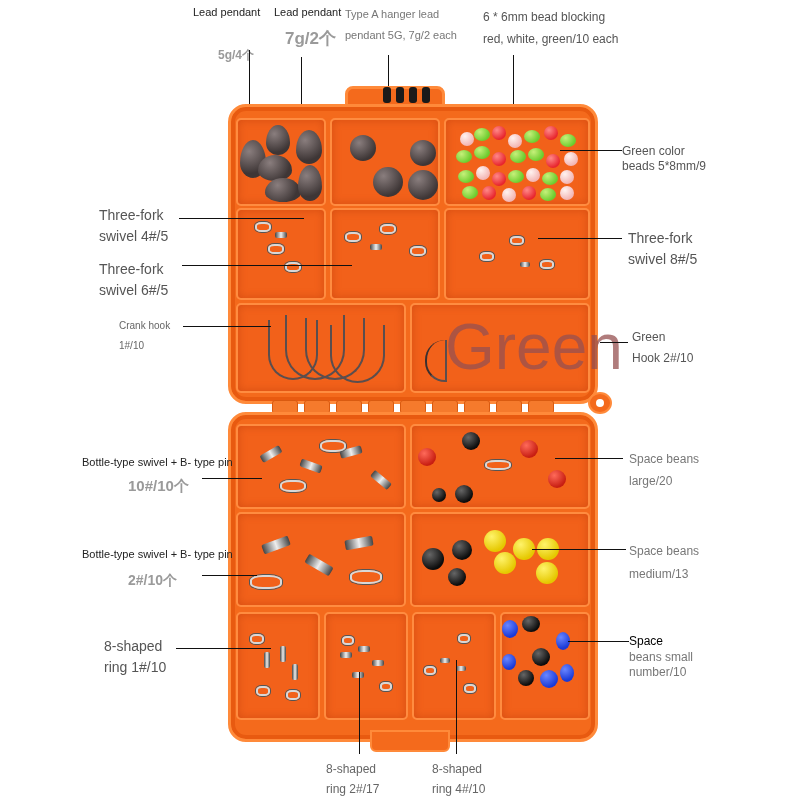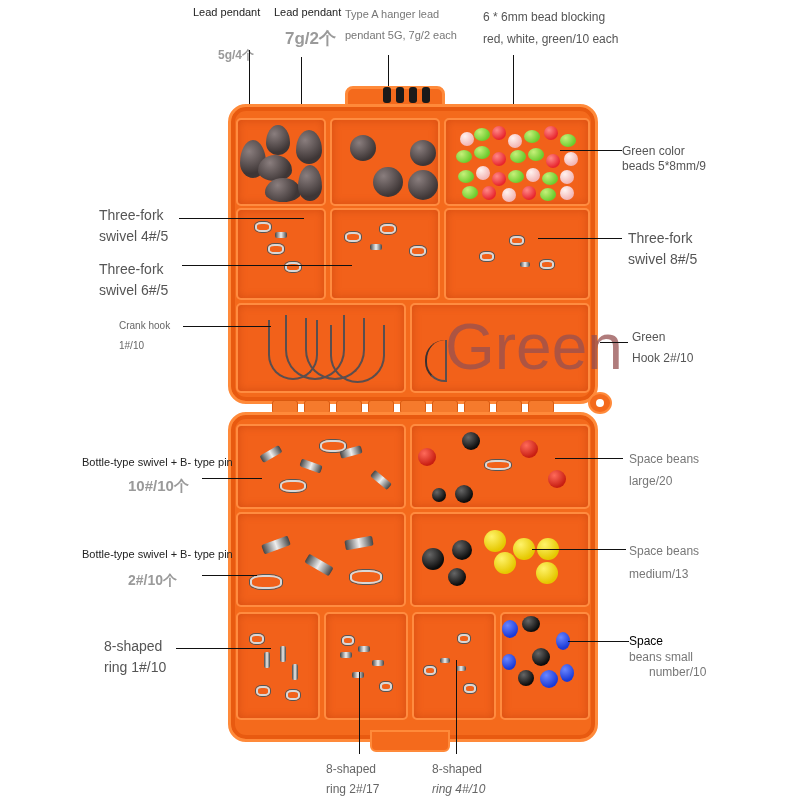--- a/index.html
+++ b/index.html
@@ -250,25 +250,25 @@
 <div class="lbl" style="left:629px;top:452px;font-size:12px;color:#777;">Space beans</div>
 <div class="lbl" style="left:629px;top:474px;font-size:12px;color:#777;">large/20</div>
 
 <div class="line" style="left:532px;top:549px;width:94px;height:1px;"></div>
 <div class="lbl" style="left:629px;top:544px;font-size:12px;color:#777;">Space beans</div>
 <div class="lbl" style="left:629px;top:567px;font-size:12px;color:#777;">medium/13</div>
 
 <div class="line" style="left:568px;top:641px;width:61px;height:1px;"></div>
 <div class="lbl" style="left:629px;top:634px;font-size:12px;color:#000000;">Space</div>
 <div class="lbl" style="left:629px;top:650px;font-size:12px;color:#777;">beans small</div>
-<div class="lbl" style="left:649px;top:665px;font-size:12px;color:#777;">number/10</div>
+<div class="lbl" style="left:629px;top:665px;font-size:12px;color:#777;">number/10</div>
 
 <div class="lbl" style="left:104px;top:638px;font-size:14px;">8-shaped</div>
 <div class="lbl" style="left:104px;top:659px;font-size:14px;">ring 1#/10</div>
 <div class="line" style="left:176px;top:648px;width:95px;height:1px;"></div>
 
 <div class="line" style="left:359px;top:672px;width:1px;height:82px;"></div>
 <div class="lbl" style="left:326px;top:762px;font-size:12px;color:#666;">8-shaped</div>
 <div class="lbl" style="left:326px;top:782px;font-size:12px;color:#666;">ring 2#/17</div>
 
 <div class="line" style="left:456px;top:660px;width:1px;height:94px;"></div>
 <div class="lbl" style="left:432px;top:762px;font-size:12px;color:#666;">8-shaped</div>
-<div class="lbl" style="left:432px;top:782px;font-size:12px;color:#666;font-style:italic;">ring 4#/10</div>
+<div class="lbl" style="left:432px;top:782px;font-size:12px;color:#666;">ring 4#/10</div>
 
 </body></html>

